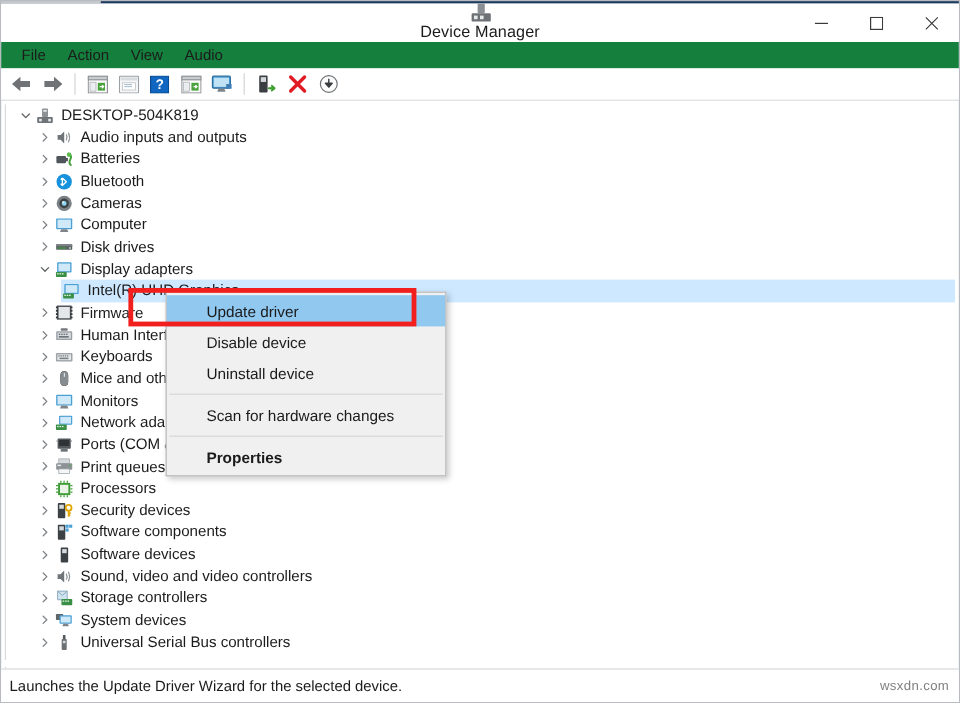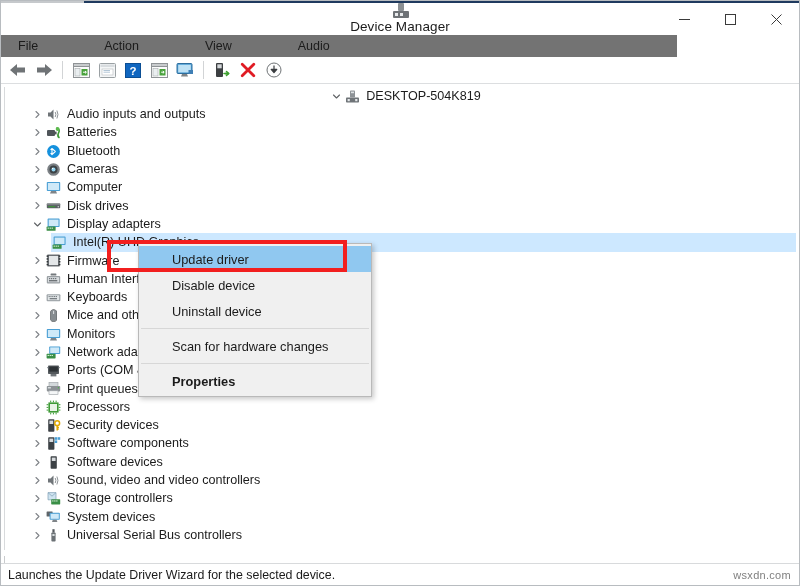--- a/index.html
+++ b/index.html
@@ -97,27 +97,26 @@
     display: flex;
     align-items: center;
     justify-content: center;
   }
   .win-btn svg { display: block; }
 
   
   .menubar {
     position: absolute;
     left: 1px; top: 35px;
-    width: 676px; height: 22px;
-    background: #737373;
+    width: 798px; height: 22px;
+    background: #15803d;
     display: flex;
     align-items: center;
     padding-left: 8px;
     box-sizing: border-box;
-    gap: 48px;
   }
   .menubar-item {
     font-size: 12.5px;
     color: #1b1b1b;
     padding: 2px 9px;
     cursor: default;
   }
 
   
   .toolbar {
@@ -181,21 +180,21 @@
     margin-right: 6px;
     display: flex;
     align-items: center;
     justify-content: center;
   }
   .tree-label {
     font-size: 12.6px;
     color: #1b1b1b;
     line-height: 1;
   }
-  .tree-row.root { padding-left: 8px; justify-content: center; }
+  .tree-row.root { padding-left: 8px; }
   .tree-row.lvl1 { padding-left: 24px; }
   .tree-row.lvl2 { padding-left: 46px; }
   .tree-row.selected .tree-label {
     background: #cde8ff;
   }
   .tree-row.selected {
     background: linear-gradient(to right, transparent 46px, #cde8ff 46px);
   }
 
   
@@ -237,21 +236,21 @@
     border: 4px solid #f21f1f;
     box-sizing: border-box;
     z-index: 41;
     pointer-events: none;
   }
 
   
   .statusbar {
     position: absolute;
     left: 1px; bottom: 1px;
-    width: 798px; height: 22px;
+    width: 798px; height: 28px;
     background: #ffffff;
     border-top: 1px solid #d8dadc;
     display: flex;
     align-items: center;
     box-sizing: border-box;
   }
   .status-text {
     font-size: 12.4px;
     color: #1b1b1b;
     padding-left: 7px;

